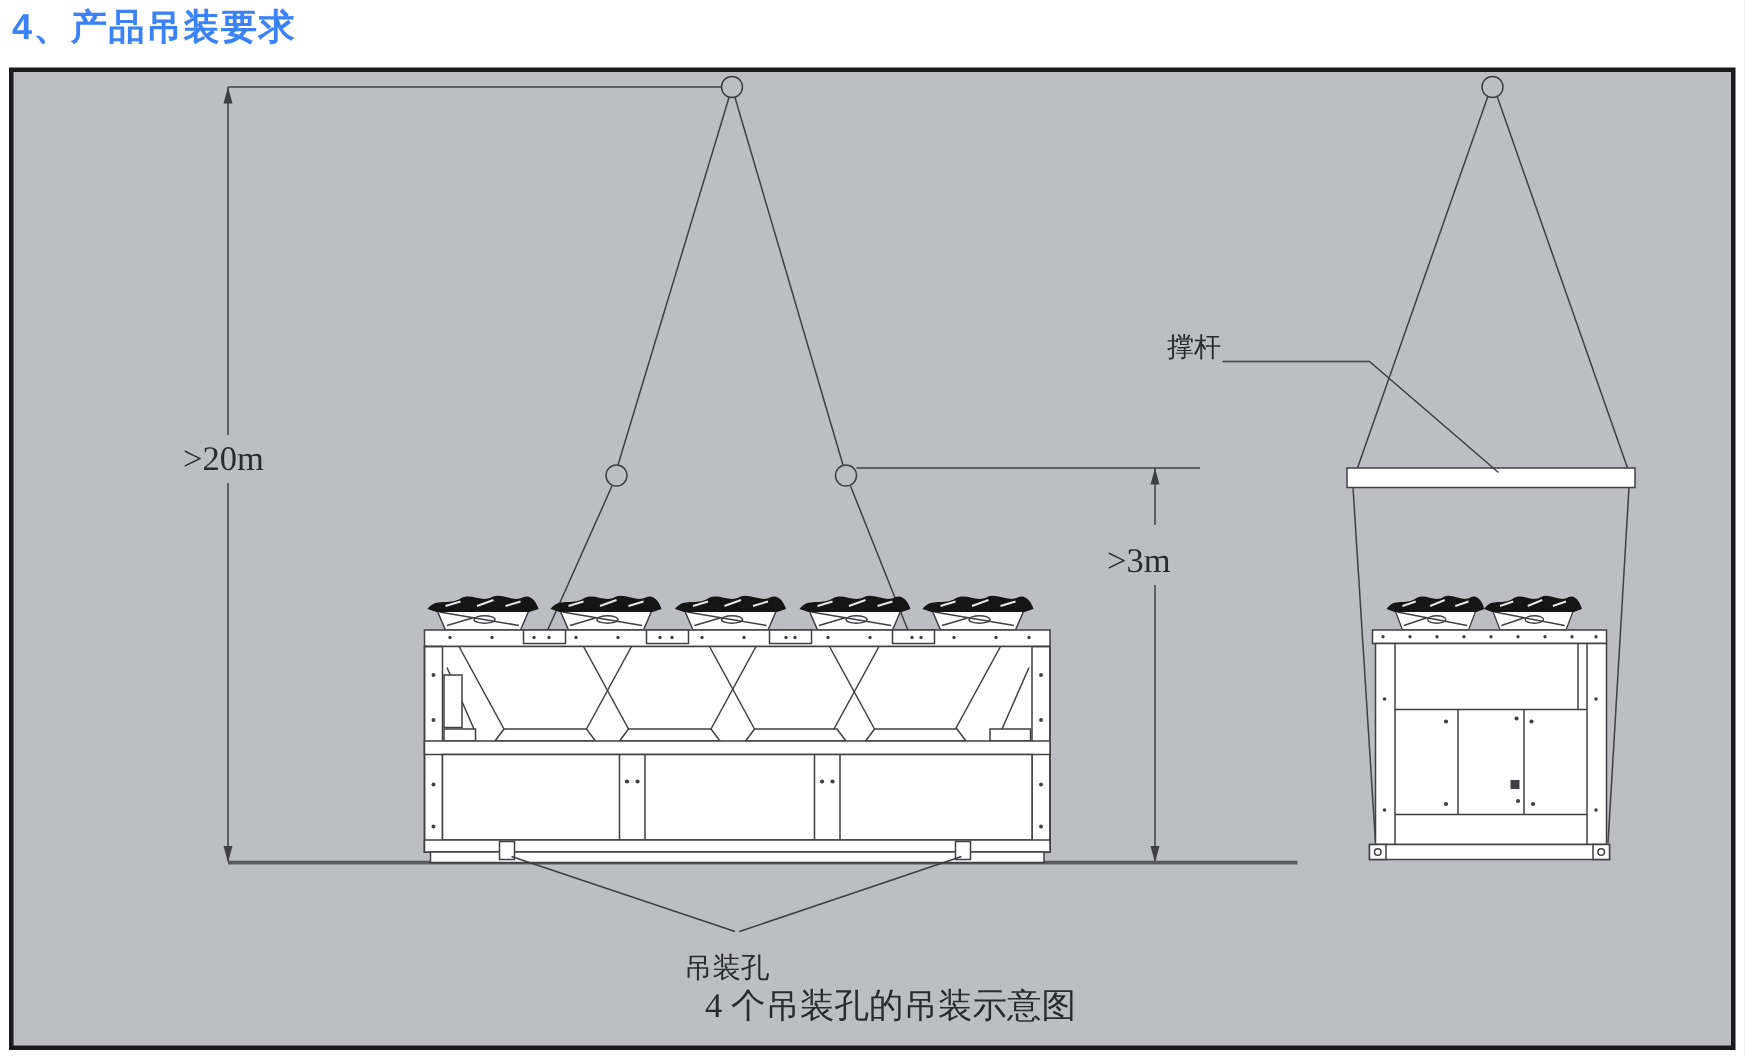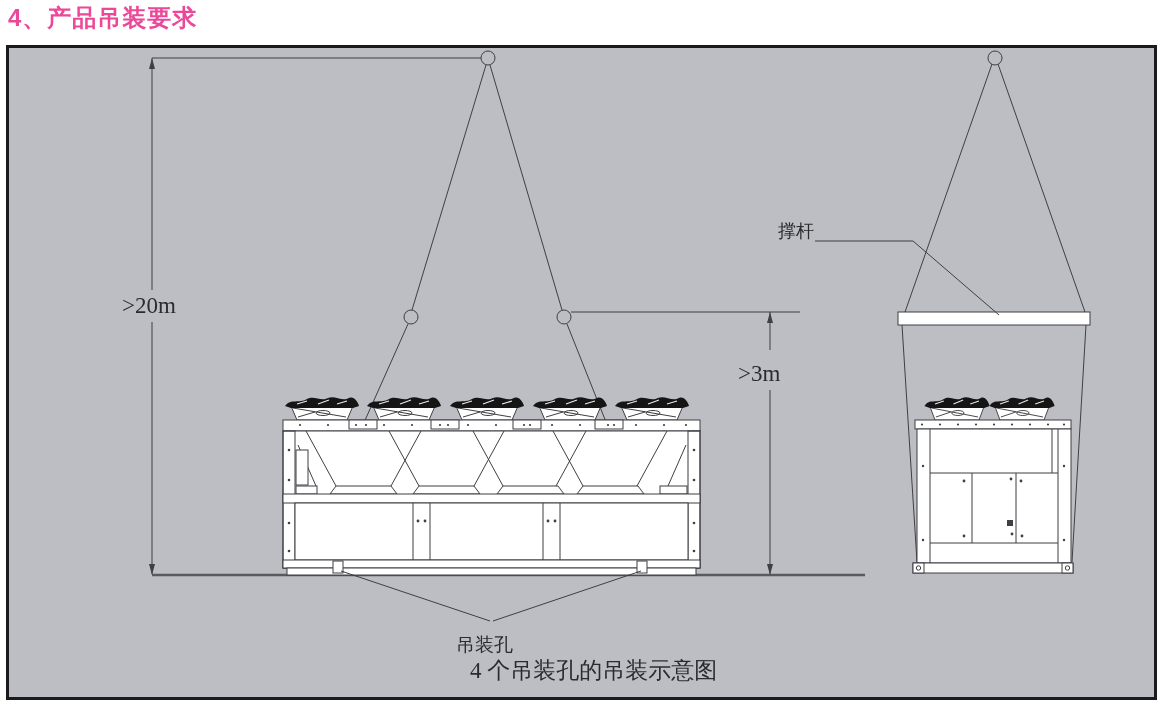--- a/index.html
+++ b/index.html
@@ -1,17 +1,17 @@
 <!DOCTYPE html>
 <html><head>
 <meta charset="utf-8">
 <style>
   html,body{margin:0;padding:0;width:1163px;height:704px;background:#ffffff;overflow:hidden;}
   #stage{position:relative;width:1163px;height:704px;font-family:"Liberation Sans","DejaVu Sans",sans-serif;}
-  #page-title{position:absolute;left:8px;top:2px;font-size:24px;font-weight:bold;color:#ec4899;letter-spacing:1px;}
+  #page-title{position:absolute;left:8px;top:2px;font-size:24px;font-weight:bold;color:#3b82f6;letter-spacing:1px;}
   svg{position:absolute;left:0;top:0;}
   .lbl{font-family:"Liberation Serif","DejaVu Serif",serif;fill:#2b2b2f;}
 </style>
 </head>
 <body>
 
 <div id="stage">
   <div id="page-title">4、产品吊装要求</div>
 
   <svg width="1163" height="704" viewBox="0 0 1163 704">

